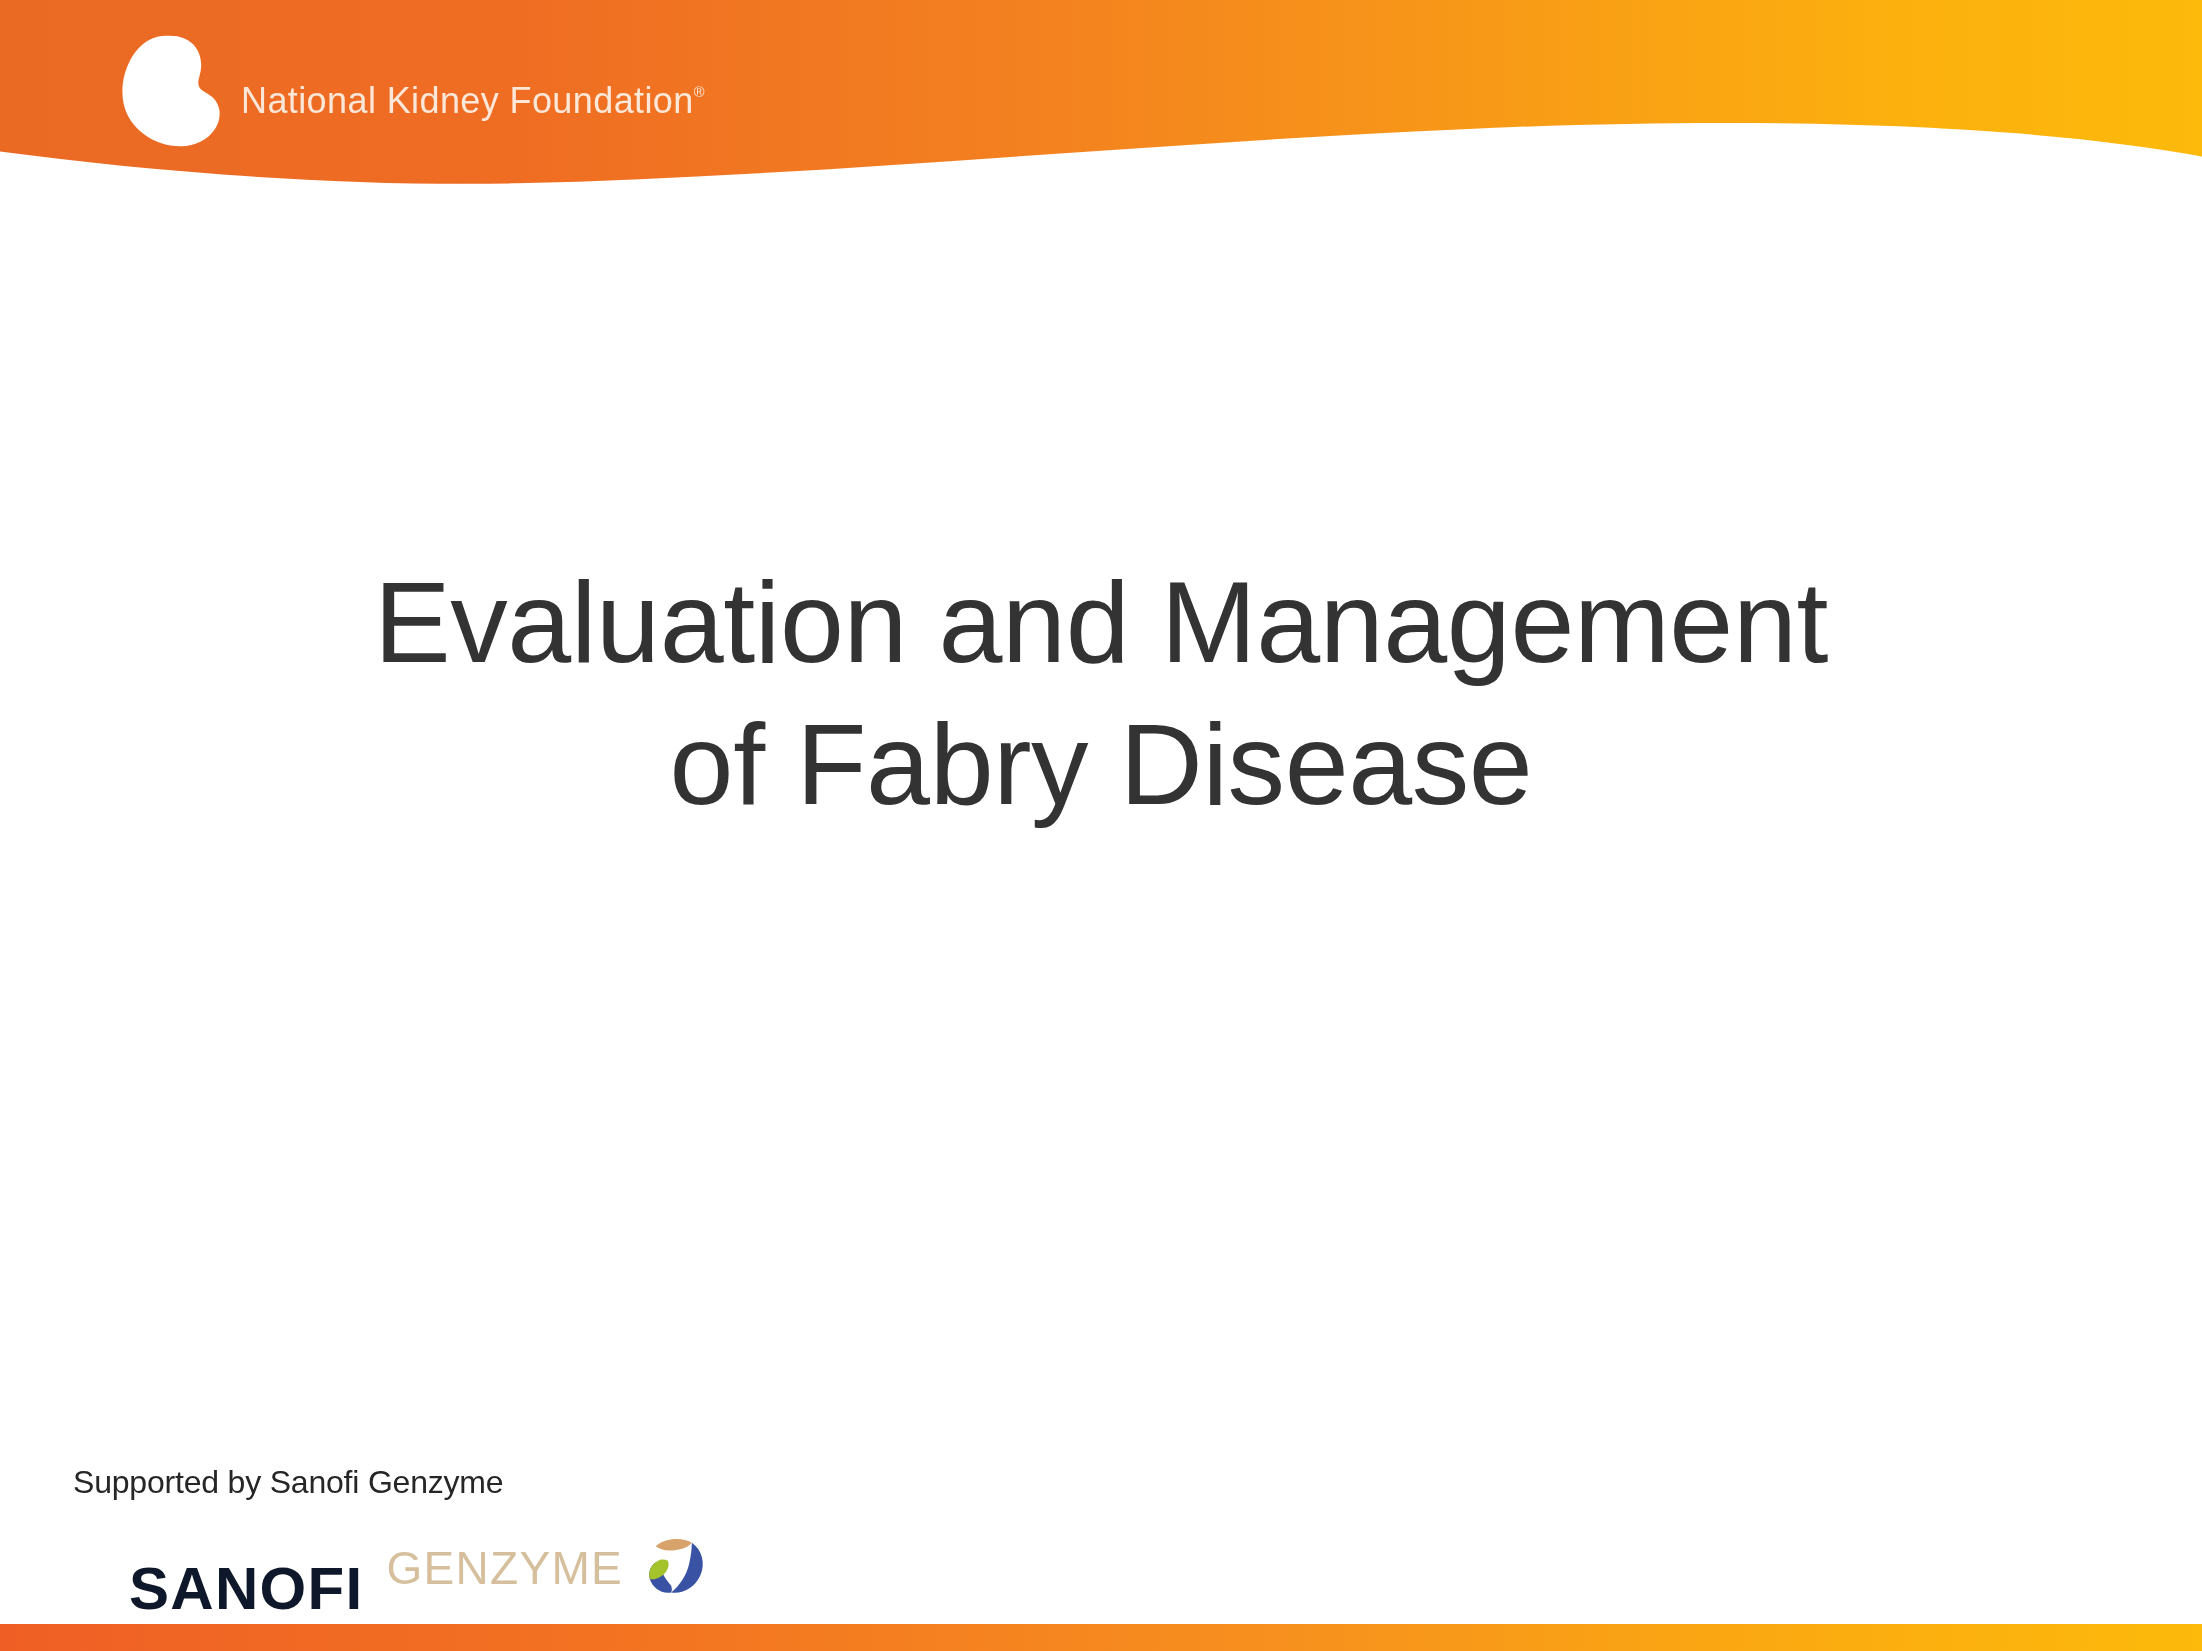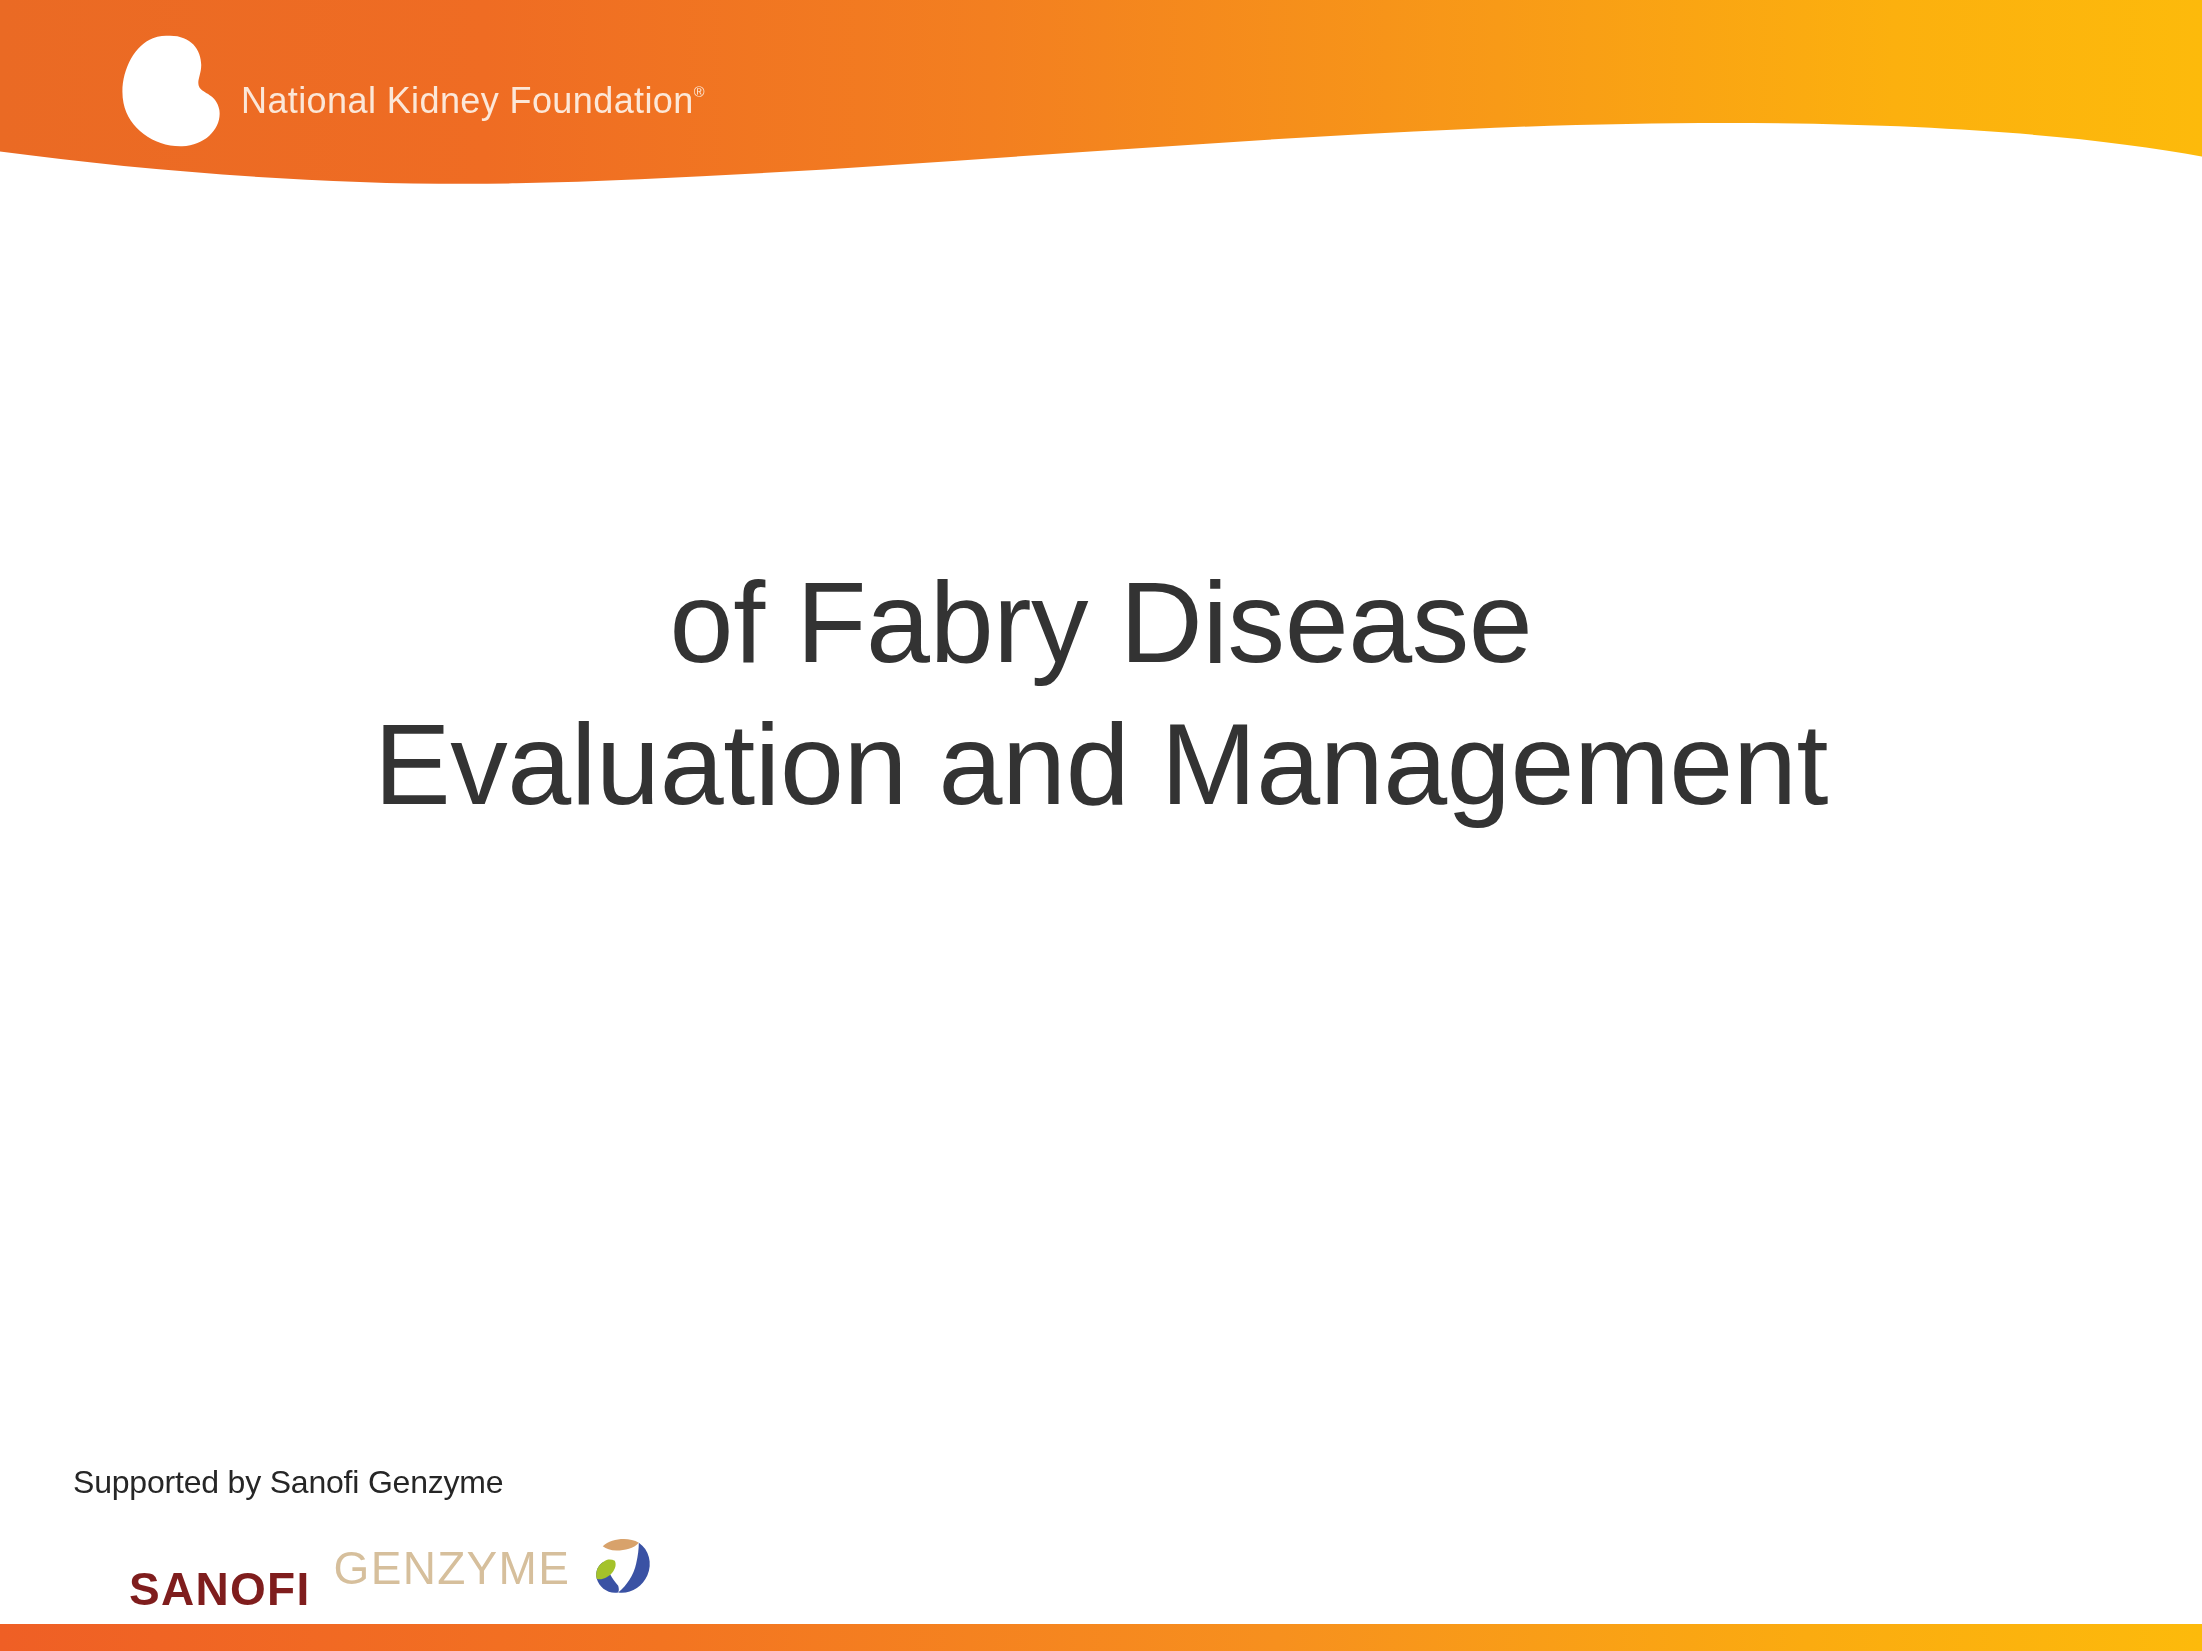--- a/index.html
+++ b/index.html
@@ -104,24 +104,24 @@
     white-space: nowrap;
   }
   .sanofi-logo {
     margin-top: 19px;
     margin-left: 56px;
     display: flex;
     align-items: center;
     height: 74px;
   }
   .sanofi-word {
-    font-size: 46px;
+    font-size: 60px;
     font-weight: 700;
     letter-spacing: 1.3px;
-    color: #7f1d1d;
+    color: #0f172a;
     line-height: 1;
     margin-top: 42px;
   }
   .genzyme-word {
     font-size: 46px;
     font-weight: 400;
     letter-spacing: 1.3px;
     color: #d6bf9c;
     line-height: 1;
     margin-left: 23px;
@@ -167,22 +167,22 @@
   <div class="nkf-logo">
     <svg class="nkf-mark" viewBox="0 0 118 132" aria-hidden="true">
       <path d="M58,2 C82,2 94,18 94,36 C94,48 88,55 92,62 C96,69 112,70 115,88
                C118,108 100,129 72,130 C40,131 10,110 4,80
                C-2,50 14,14 38,5 C45,2 52,2 58,2 Z" fill="#ffffff"></path>
     </svg>
     <div class="nkf-wordmark"><span>National Kidney Foundation</span><span class="reg">®</span></div>
   </div>
 
   <div class="title-block">
+    <div class="title-line">Evaluation and Management</div>
     <div class="title-line">of Fabry Disease</div>
-    <div class="title-line">Evaluation and Management</div>
   </div>
 
   <div class="sponsor-block">
     <div class="sponsor-text">Supported by Sanofi Genzyme</div>
 
     <div class="sanofi-logo">
       <span class="sanofi-word">SANOFI</span>
       <span class="genzyme-word">GENZYME</span>
       <svg class="sanofi-mark" viewBox="0 0 78 80" aria-hidden="true">
         <path d="M16,14 C26,5 46,3 58,10 C52,17 42,19 32,19 C25,19 20,17 16,14 Z" fill="#d8a26b"></path>

